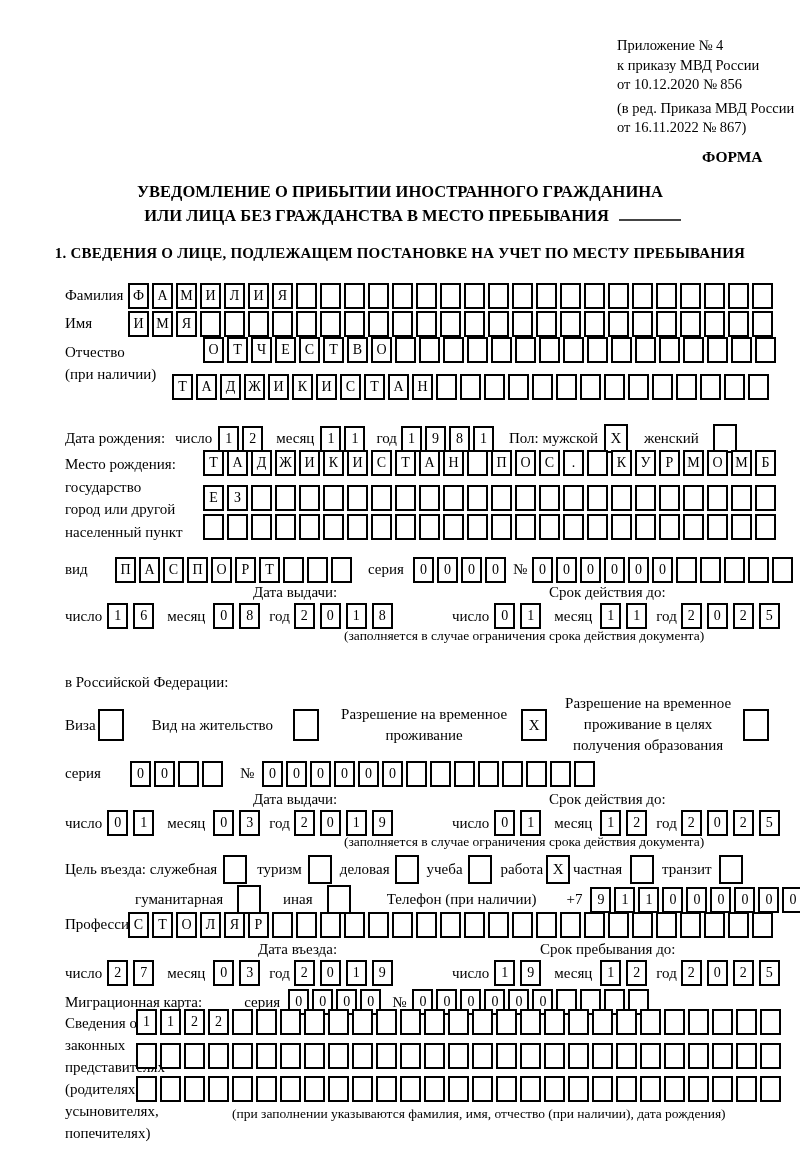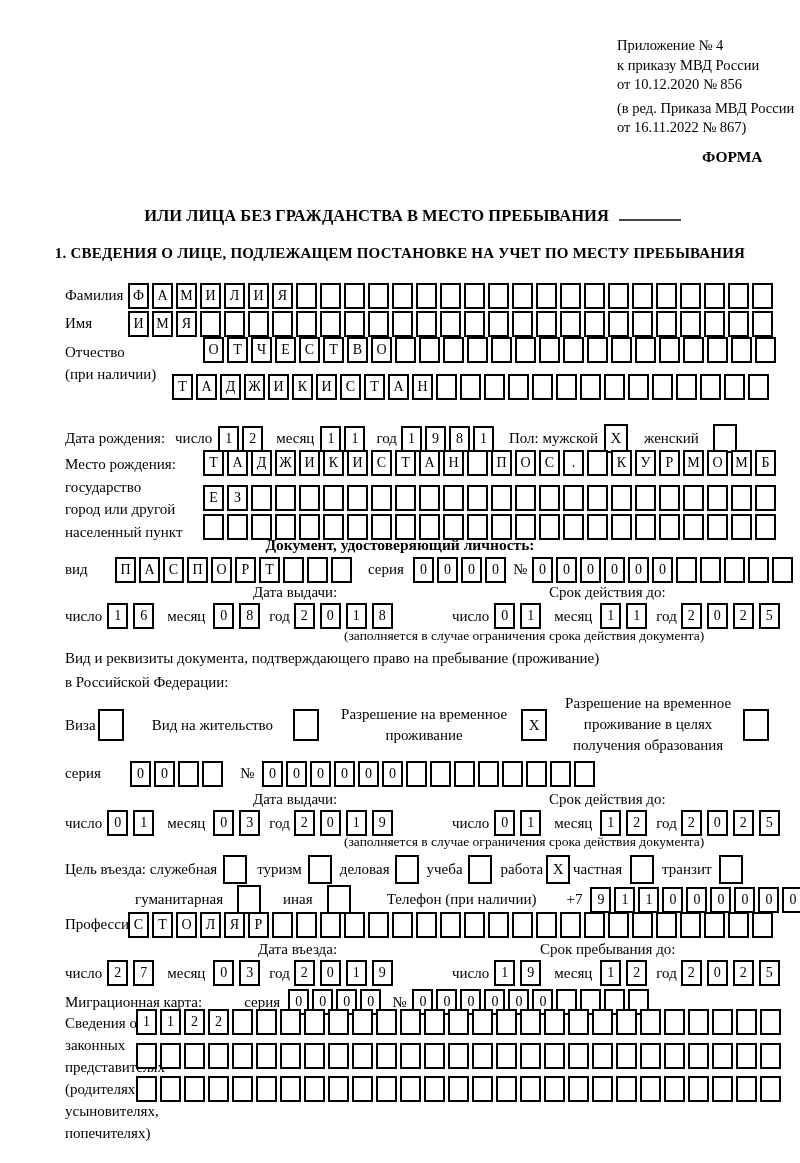--- a/index.html
+++ b/index.html
@@ -41,20 +41,21 @@
   <div class="abs small" style="top:36px;left:617px;">
     <div>Приложение № 4</div>
     <div>к приказу МВД России</div>
     <div>от 10.12.2020 № 856</div>
     <div style="margin-top:4px;">(в ред. Приказа МВД России</div>
     <div>от 16.11.2022 № 867)</div>
   </div>
 
   <div class="abs bold" style="top:148px;left:702px;font-size:15.5px;">ФОРМА</div>
 
+  <div class="abs center bold" style="top:182px;font-size:16.5px;">УВЕДОМЛЕНИЕ О ПРИБЫТИИ ИНОСТРАННОГО ГРАЖДАНИНА</div>
   <div class="abs center bold" style="top:205px;font-size:16.5px;margin-left:25px;">
     <span>ИЛИ ЛИЦА БЕЗ ГРАЖДАНСТВА В МЕСТО ПРЕБЫВАНИЯ</span><span class="blank-line"></span>
   </div>
 
   <div class="abs center bold" style="top:245px;font-size:15px;letter-spacing:0.2px;">1. СВЕДЕНИЯ О ЛИЦЕ, ПОДЛЕЖАЩЕМ ПОСТАНОВКЕ НА УЧЕТ ПО МЕСТУ ПРЕБЫВАНИЯ</div>
 
   <div class="abs" style="top:287px;left:65px;">Фамилия</div>
   <div class="abs boxes" style="top:283px;left:128px;">
       <span class="bx">Ф</span>
       <span class="bx">А</span>
@@ -278,21 +279,20 @@
       <span class="bx"></span>
       <span class="bx"></span>
       <span class="bx"></span>
       <span class="bx"></span>
       <span class="bx"></span>
       <span class="bx"></span>
       <span class="bx"></span>
       <span class="bx"></span>
     </div>
 
-  <div class="abs center bold" style="top:536px;font-size:15.5px;">Документ, удостоверяющий личность:</div>
 
   <div class="abs" style="top:561px;left:65px;">вид</div>
   <div class="abs boxes" style="top:557px;left:115px;">
       <span class="bx">П</span>
       <span class="bx">А</span>
       <span class="bx">С</span>
       <span class="bx">П</span>
       <span class="bx">О</span>
       <span class="bx">Р</span>
       <span class="bx">Т</span>
@@ -358,21 +358,20 @@
     <span style="margin-left:4px;">год</span>
     <span class="boxes" style="margin-left:4px;">
         <span class="bx">2</span>
         <span class="bx">0</span>
         <span class="bx">2</span>
         <span class="bx">5</span>
       </span>
   </div>
   <div class="abs note" style="top:628px;left:344px;">(заполняется в случае ограничения срока действия документа)</div>
 
-  <div class="abs" style="top:650px;left:65px;">Вид и реквизиты документа, подтверждающего право на пребывание (проживание)</div>
   <div class="abs" style="top:674px;left:65px;">в Российской Федерации:</div>
 
   <div class="flextop" style="top:693px;left:65px;">
     <span style="line-height:30px;">Виза</span>
     <span class="cb cb2" style="margin-left:2px;"></span>
     <span style="margin-left:28px;line-height:30px;">Вид на жительство</span>
     <span class="cb cb2" style="margin-left:20px;"></span>
     <span class="ctr" style="margin-left:22px;">
       <div>Разрешение на временное</div>
       <div>проживание</div>
@@ -677,14 +676,15 @@
       <span class="bx"></span>
       <span class="bx"></span>
       <span class="bx"></span>
       <span class="bx"></span>
       <span class="bx"></span>
       <span class="bx"></span>
       <span class="bx"></span>
       <span class="bx"></span>
     </div>
 
+  <div class="abs note" style="top:1106px;left:232px;">(при заполнении указываются фамилия, имя, отчество (при наличии), дата рождения)</div>
 
 </div>
 
 </body></html>

